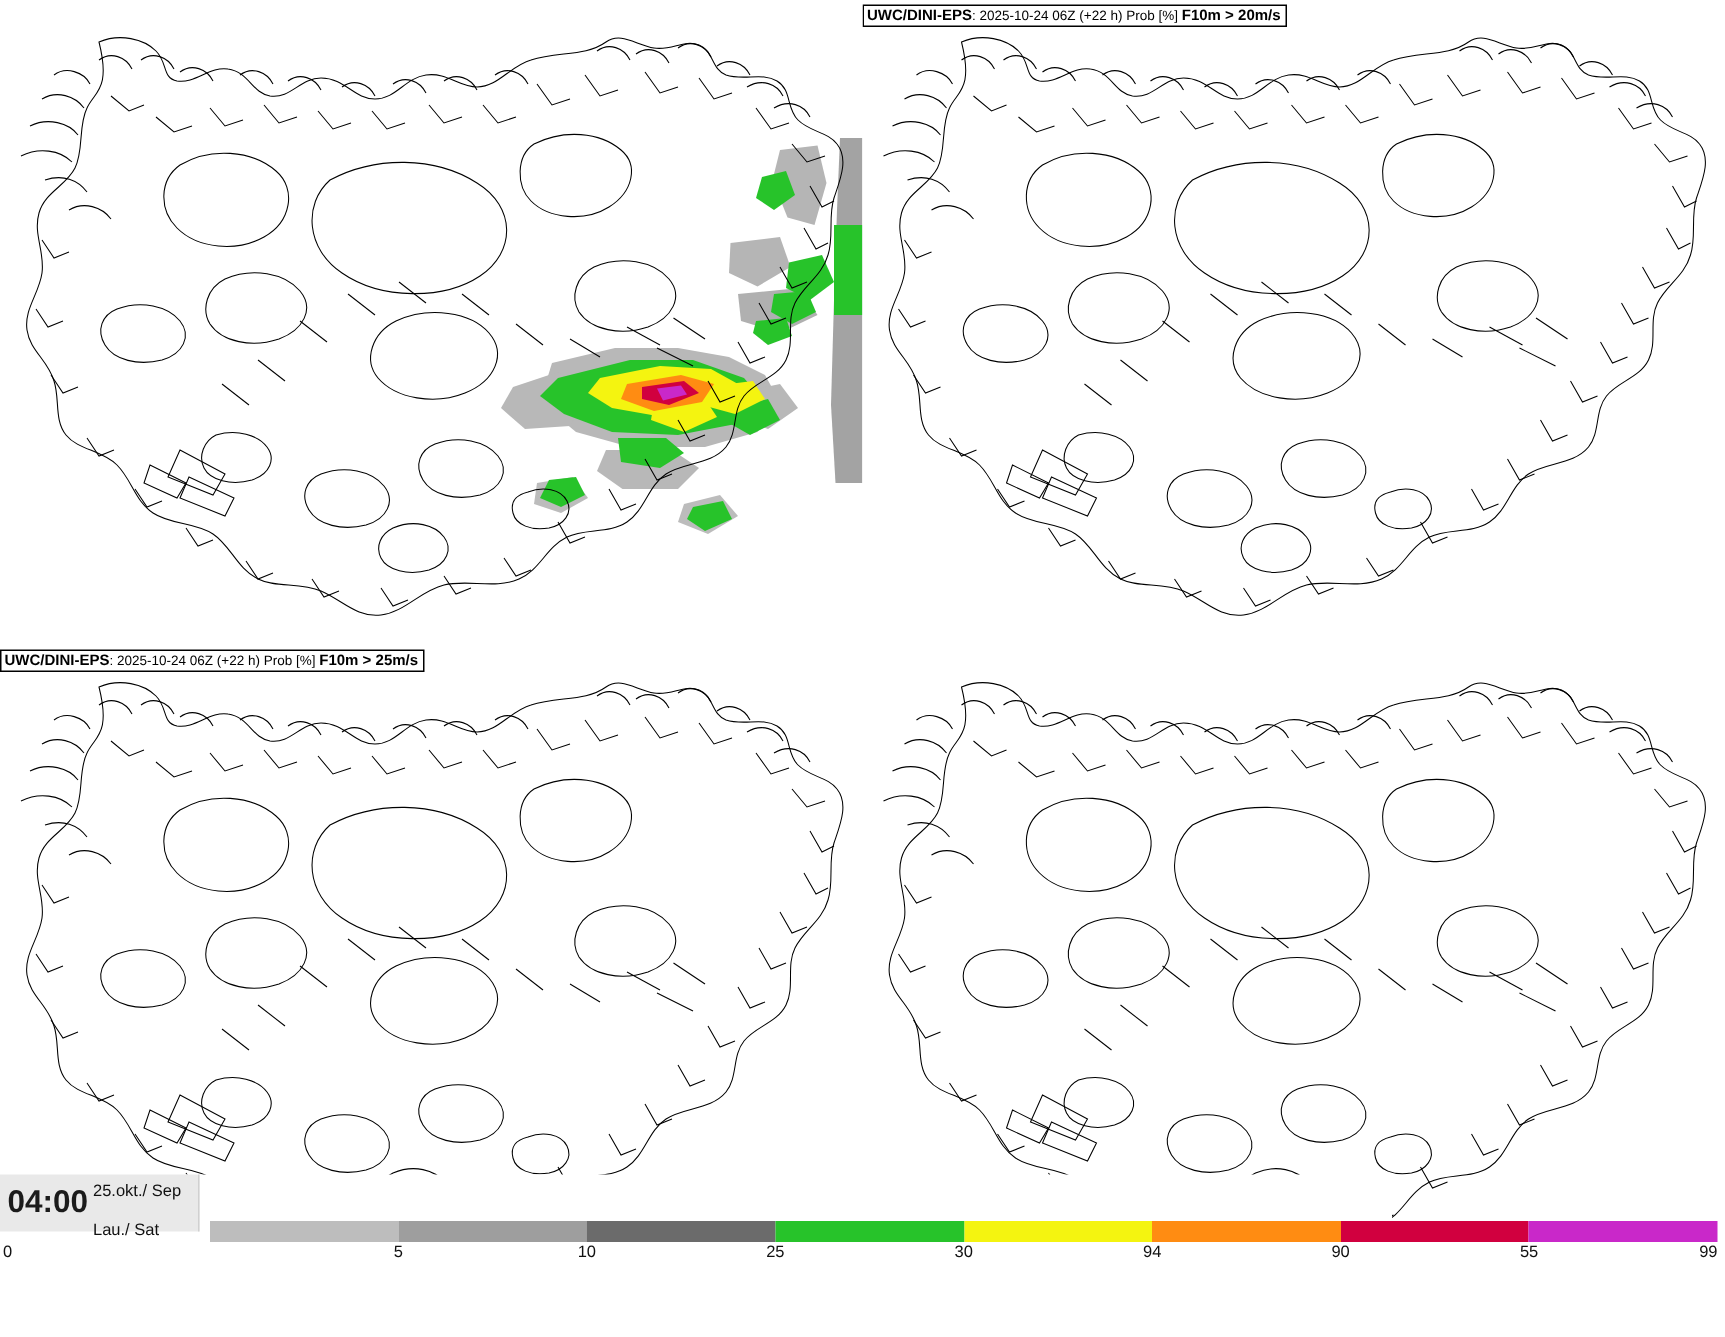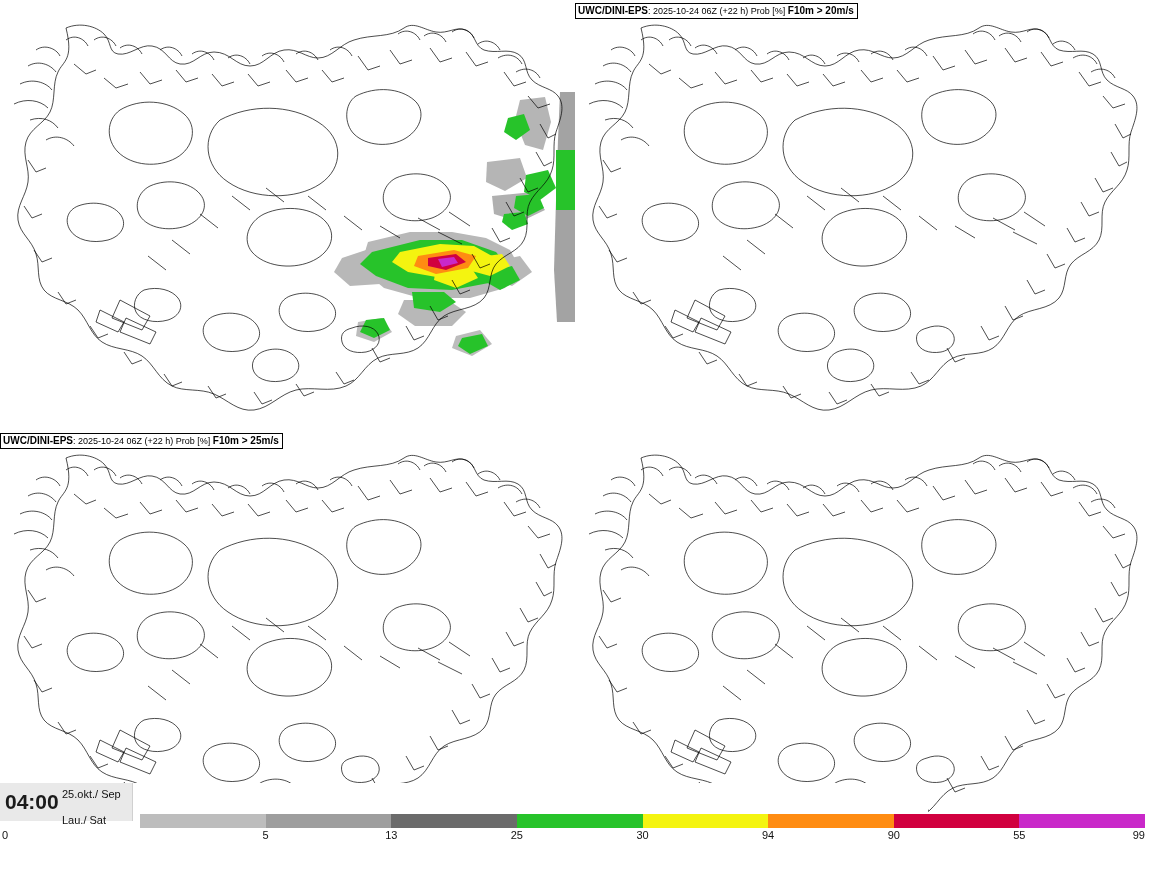--- a/index.html
+++ b/index.html
@@ -571,21 +571,21 @@
       <div class="legend-seg" style="background: rgb(107, 107, 107);"></div>
       <div class="legend-seg" style="background: rgb(39, 195, 42);"></div>
       <div class="legend-seg" style="background: rgb(244, 244, 16);"></div>
       <div class="legend-seg" style="background: rgb(255, 140, 18);"></div>
       <div class="legend-seg" style="background: rgb(209, 0, 63);"></div>
       <div class="legend-seg" style="background: rgb(201, 40, 201);"></div>
     </div>
   <div class="legend-labels" id="legend-labels">
       <div class="legend-label first" style="left: 2px;">0</div>
       <div class="legend-label" style="left: 265.625px;">5</div>
-      <div class="legend-label" style="left: 391.25px;">13</div>
+      <div class="legend-label" style="left: 391.25px;">10</div>
       <div class="legend-label" style="left: 516.875px;">25</div>
       <div class="legend-label" style="left: 642.5px;">30</div>
       <div class="legend-label" style="left: 768.125px;">94</div>
       <div class="legend-label" style="left: 893.75px;">90</div>
       <div class="legend-label" style="left: 1019.38px;">55</div>
       <div class="legend-label last" style="left: 1145px; text-align: center;">99</div>
     </div>
 </div>
 
 </body></html>

